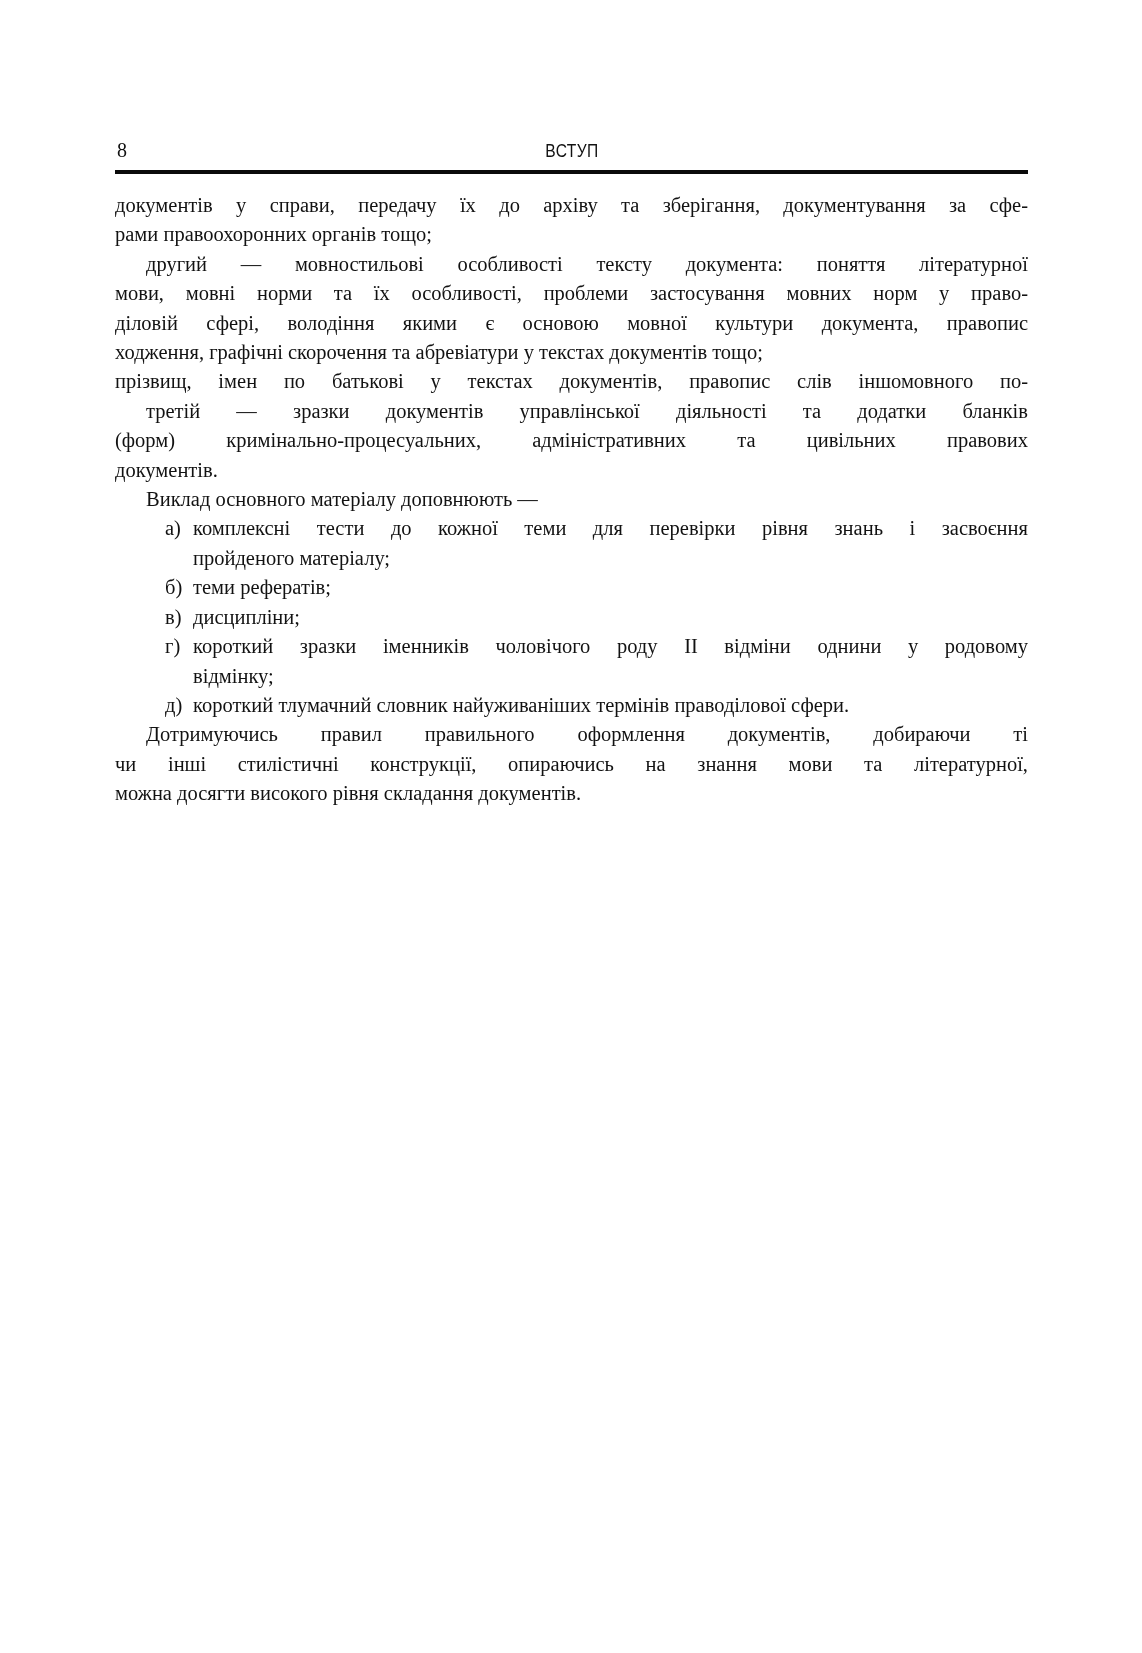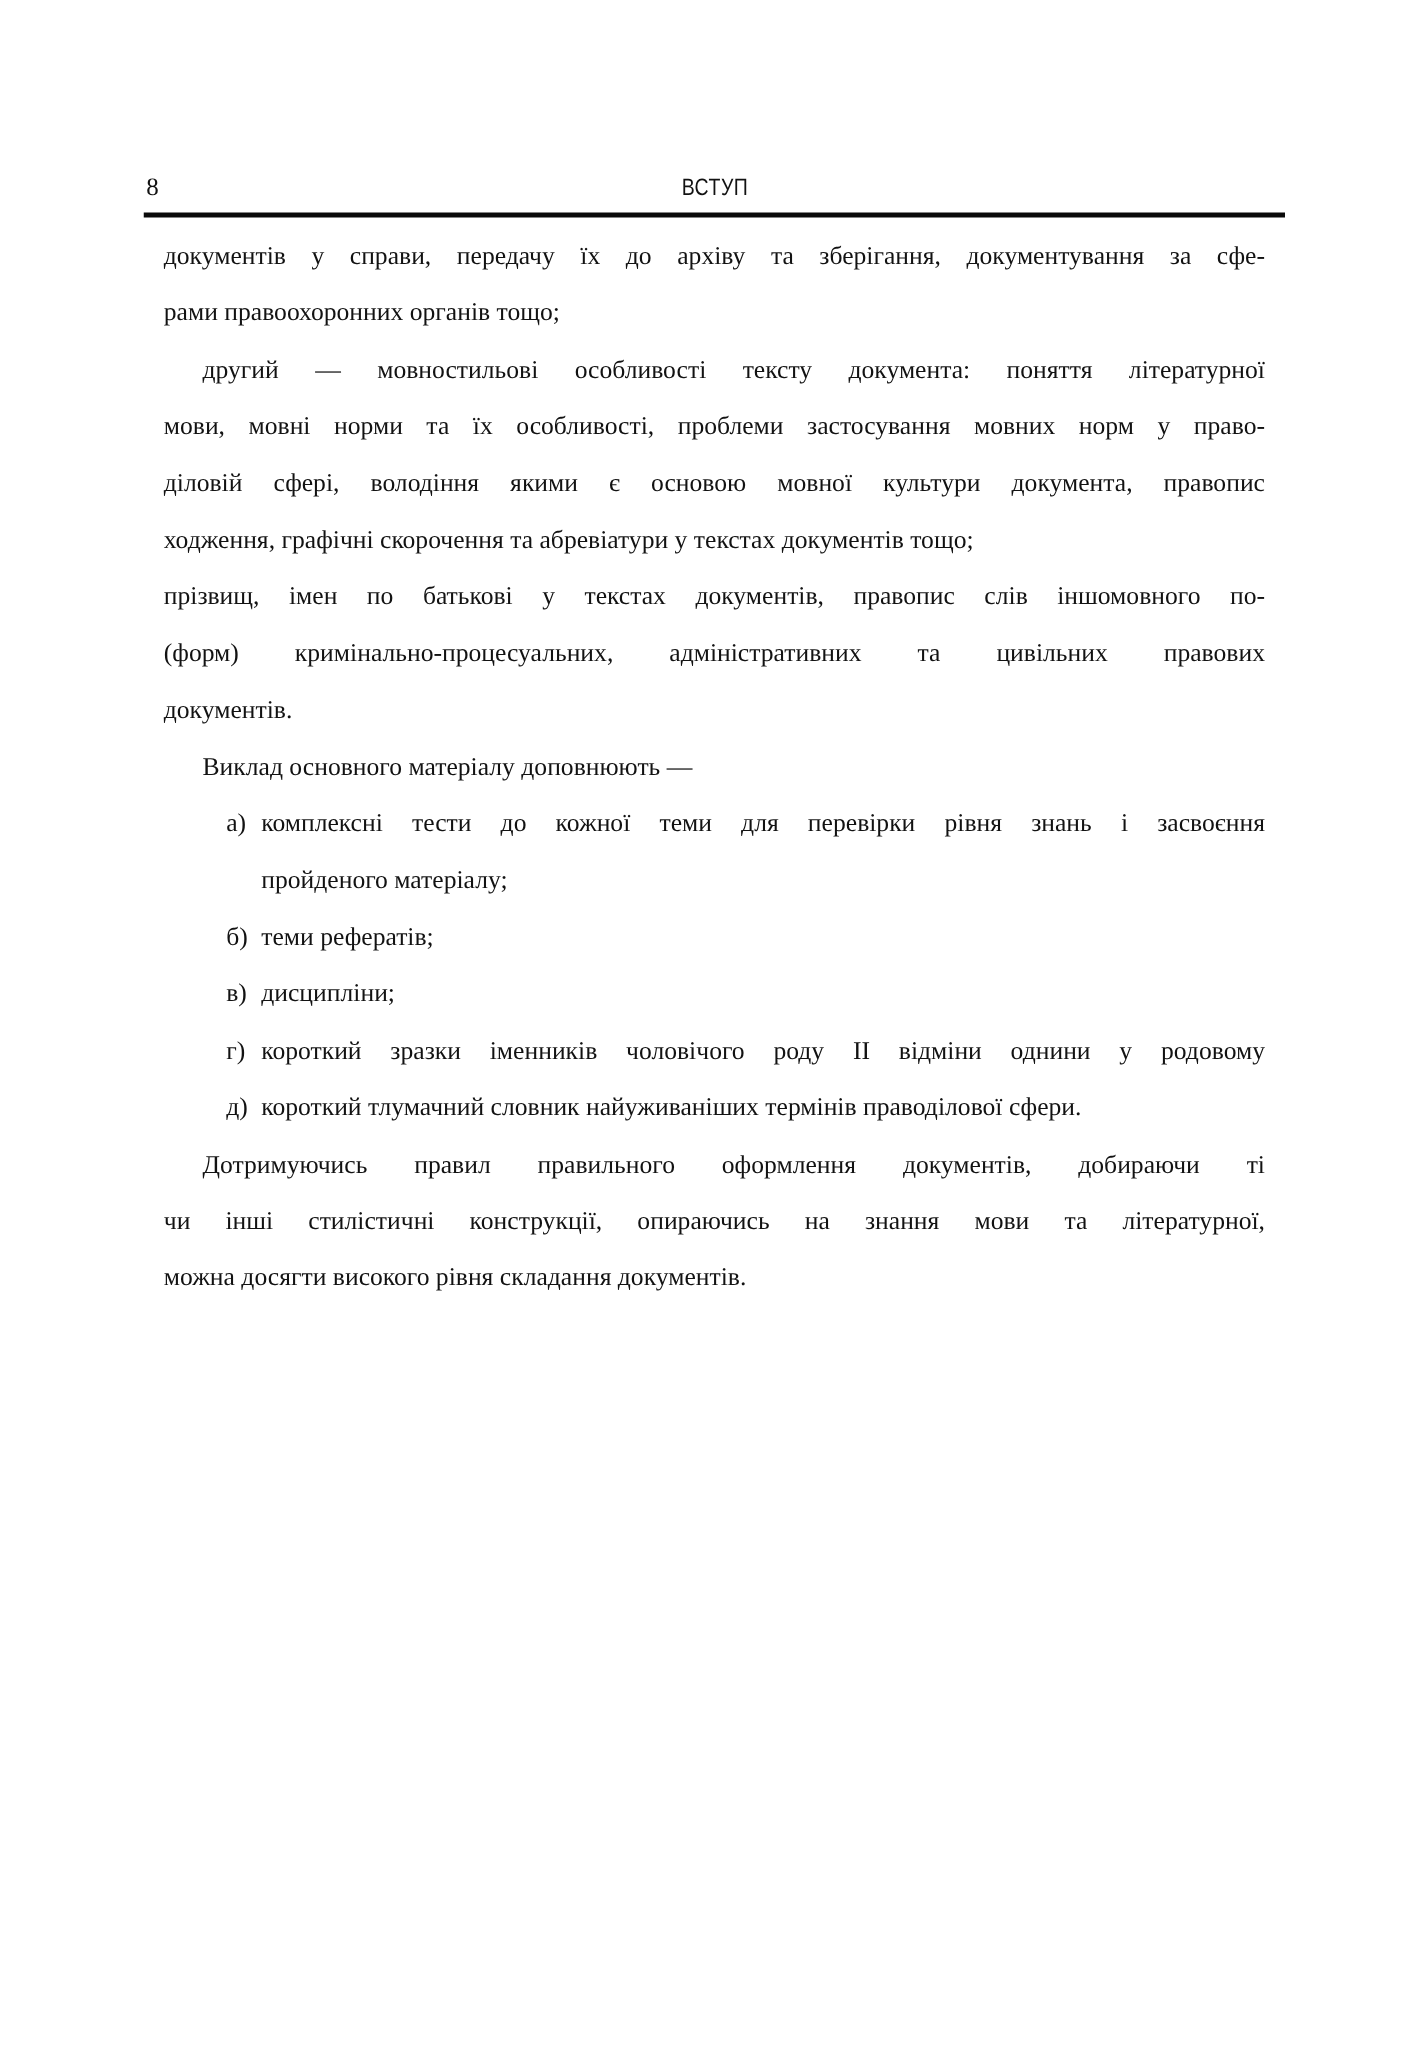--- a/index.html
+++ b/index.html
@@ -45,21 +45,21 @@
     height: 4px;
     background: #0a0a0a;
     margin-top: 8px;
   }
   .bodytext {
     margin-top: 17px;
     font-size: 20.5px;
     line-height: 29.4px;
   }
   p.line {
-    margin: 16px;
+    margin: 0;
     text-align: left;
     white-space: normal;
   }
   p.just {
     text-align: justify;
     text-align-last: justify;
     text-justify: inter-word;
   }
   p.ind { text-indent: 31px; }
   p.li {
@@ -90,20 +90,21 @@
 
       <p class="line just">документів у справи, передачу їх до архіву та зберігання, документування за сфе-</p>
       <p class="line">рами правоохоронних органів тощо;</p>
 
       <p class="line just ind">другий — мовностильові особливості тексту документа: поняття літературної</p>
       <p class="line just">мови, мовні норми та їх особливості, проблеми застосування мовних норм у право-</p>
       <p class="line just">діловій сфері, володіння якими є основою мовної культури документа, правопис</p>
       <p class="line">ходження, графічні скорочення та абревіатури у текстах документів тощо;</p>
       <p class="line just">прізвищ, імен по батькові у текстах документів, правопис слів іншомовного по-</p>
 
+      <p class="line just ind">третій — зразки документів управлінської діяльності та додатки бланків</p>
       <p class="line just">(форм) кримінально-процесуальних, адміністративних та цивільних правових</p>
       <p class="line">документів.</p>
 
       <p class="line ind">Виклад основного матеріалу доповнюють —</p>
 
       <p class="line li just">
         <span class="marker">а)</span><span>комплексні тести до кожної теми для перевірки рівня знань і засвоєння</span>
       </p>
       <p class="line licont">пройденого матеріалу;</p>
 
@@ -112,20 +113,21 @@
       </p>
 
       <p class="line li just">
         <span class="marker">в)</span>
       </p>
       <p class="line licont">дисципліни;</p>
 
       <p class="line li just">
         <span class="marker">г)</span><span>короткий зразки іменників чоловічого роду II відміни однини у родовому</span>
       </p>
+      <p class="line licont">відмінку;</p>
 
       <p class="line li">
         <span class="marker">д)</span><span>короткий тлумачний словник найуживаніших термінів праводілової сфери.</span>
       </p>
 
       <p class="line just ind">Дотримуючись правил правильного оформлення документів, добираючи ті</p>
       <p class="line just">чи інші стилістичні конструкції, опираючись на знання мови та літературної,</p>
       <p class="line">можна досягти високого рівня складання документів.</p>
 
     </div>

